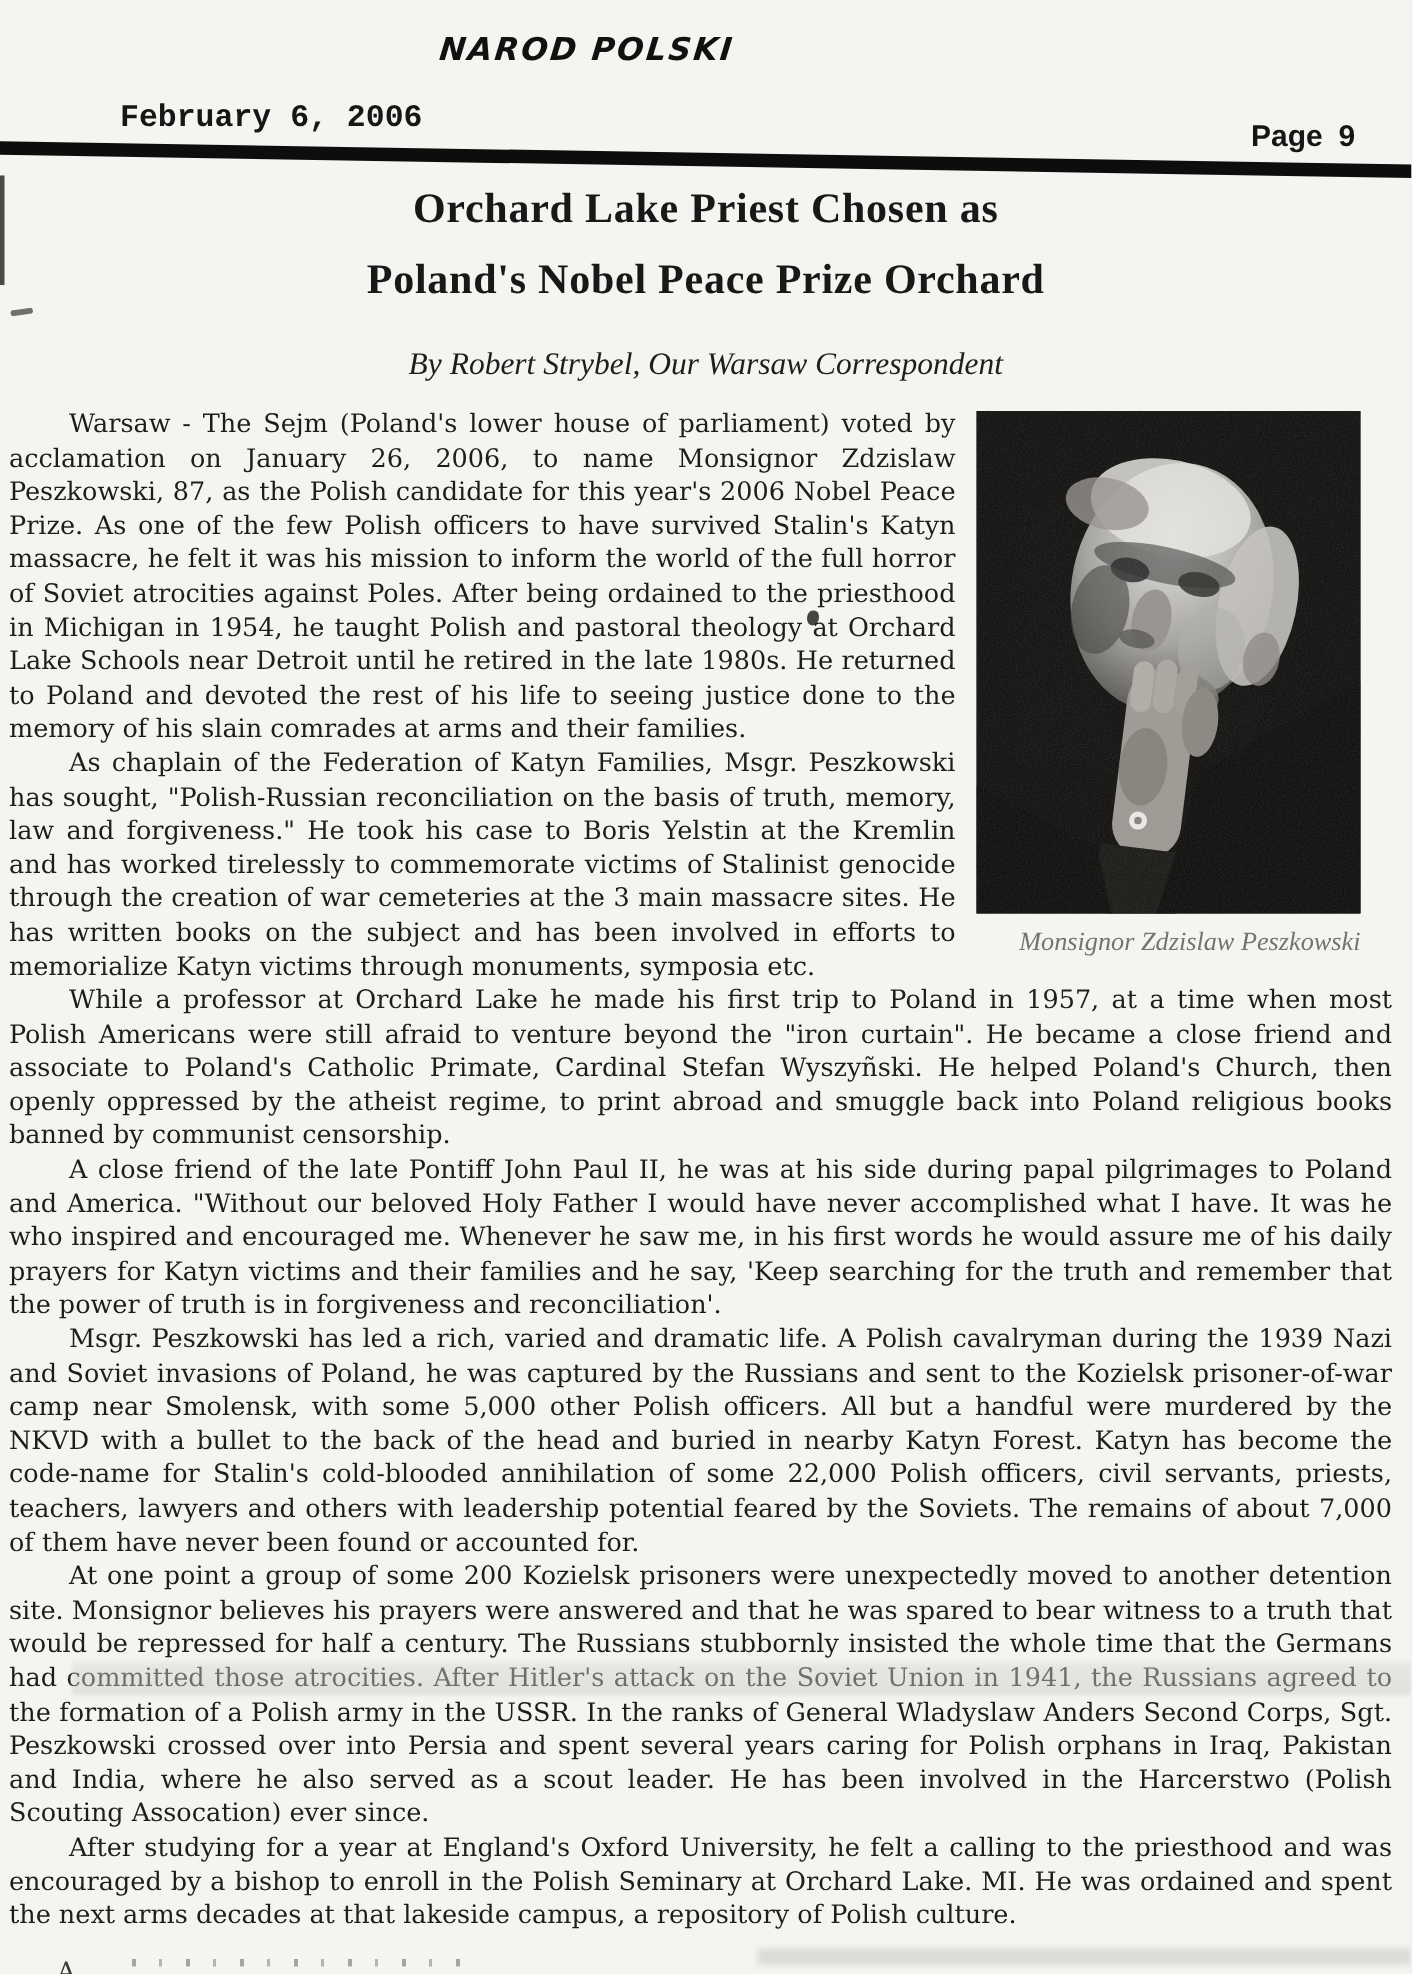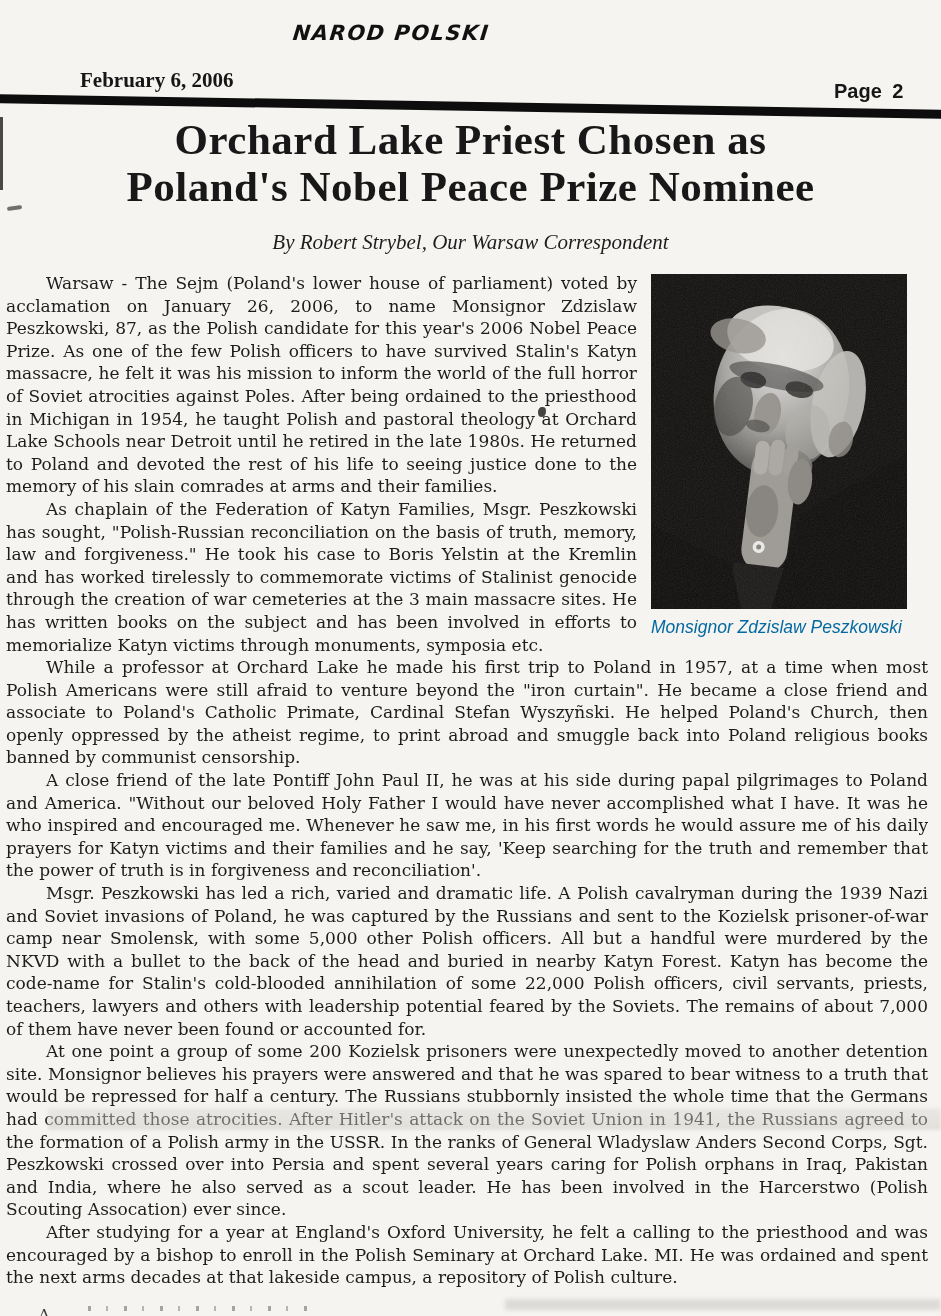--- a/index.html
+++ b/index.html
@@ -16,21 +16,21 @@
   .masthead{
     position:absolute;left:293px;top:21px;
     font-family:"DejaVu Sans",sans-serif;
     font-weight:700;font-style:italic;
     font-size:21px;letter-spacing:1.5px;
     transform:skewX(-6deg);
     color:#111;
   }
   .issue-date{
     position:absolute;left:80px;top:68px;
-    font-family:Liberation Serif, serif;
+    font-family:Liberation Mono, monospace;
     font-weight:700;font-size:21px;color:#161616;
   }
   .page-number{
     position:absolute;left:834px;top:80px;
     font-family:"Liberation Sans",sans-serif;
     font-weight:700;font-size:20px;word-spacing:5px;color:#161616;
   }
   .header-rule{
     position:absolute;left:-8px;top:94px;
     width:965px;height:9px;background:#0d0d0d;
@@ -42,21 +42,21 @@
   .ink-blot{position:absolute;left:538px;top:407px;width:8px;height:10px;background:#242424;border-radius:55% 45% 60% 50%;opacity:.85;}
   .smudge-band{position:absolute;left:48px;top:1108px;width:893px;height:22px;
     background:linear-gradient(#dbdad5,#c8c7c0);opacity:.45;filter:blur(1.5px);pointer-events:none;}
   .bottom-smudge{position:absolute;left:505px;top:1299px;width:436px;height:11px;background:#c7c6c1;opacity:.55;filter:blur(2px);pointer-events:none;}
   
   .content{position:relative;padding-top:116px;}
   .headline{
     margin:0;padding:0 40px;
     text-align:center;
     font-family:"Liberation Serif","DejaVu Serif",serif;
-    font-weight:700;font-size:43px;line-height:47px;
+    font-weight:700;font-size:28px;line-height:47px;
     color:#181818;letter-spacing:0.5px;
   }
   .headline span{display:block;}
   .byline{
     margin-top:20px;
     text-align:center;
     font-family:"Liberation Serif","DejaVu Serif",serif;
     font-style:italic;font-size:21px;color:#1e1e1e;
   }
   .article-body{
@@ -68,23 +68,23 @@
   .article-body p{margin:0;text-indent:40px;}
   
   .photo-figure{
     float:right;
     width:256px;
     margin:2px 21px 8px 14px;
   }
   .portrait-photo{display:block;width:256px;height:335px;background:#0e0d0c;}
   .photo-caption{
     margin-top:7px;
-    text-align:left;
-    font-family:Liberation Sans, sans-serif;
-    font-style:italic;font-size:17.5px;line-height:22px;color:#0369a1;
+    text-align:right;
+    font-family:Liberation Serif, serif;
+    font-style:italic;font-size:17.5px;line-height:22px;color:#737373;
     white-space:nowrap;
   }
   
   .cutoff-line{
     position:absolute;left:38px;top:1304px;
     width:430px;height:12px;overflow:hidden;
     font-size:17px;line-height:22px;color:#3a3a3a;
   }
   .cutoff-line .dash-row{
     display:inline-block;vertical-align:top;
@@ -93,31 +93,31 @@
     opacity:.6;
   }
 </style>
 </head>
 <body>
 
 <div class="page">
 
   <div class="masthead">NAROD POLSKI</div>
   <div class="issue-date">February 6, 2006</div>
-  <div class="page-number">Page 2</div>
+  <div class="page-number">Page 9</div>
   <div class="header-rule"></div>
 
   <div class="left-edge-line"></div>
   <div class="left-edge-dash"></div>
   <div class="ink-blot"></div>
 
   <div class="content">
     <h1 class="headline">
       <span>Orchard Lake Priest Chosen as</span>
-      <span>Poland's Nobel Peace Prize Nominee</span>
+      <span>Poland's Nobel Peace Prize Orchard</span>
     </h1>
     <div class="byline">By Robert Strybel, Our Warsaw Correspondent</div>
 
     <div class="article-body">
       <div class="photo-figure">
         <svg class="portrait-photo" viewBox="0 0 256 335" xmlns="http://www.w3.org/2000/svg" preserveAspectRatio="none">
           <defs>
             <radialGradient id="faceG" cx="45%" cy="30%" r="78%">
               <stop offset="0%" stop-color="#e9e9e9"></stop>
               <stop offset="55%" stop-color="#a6a4a0"></stop>

